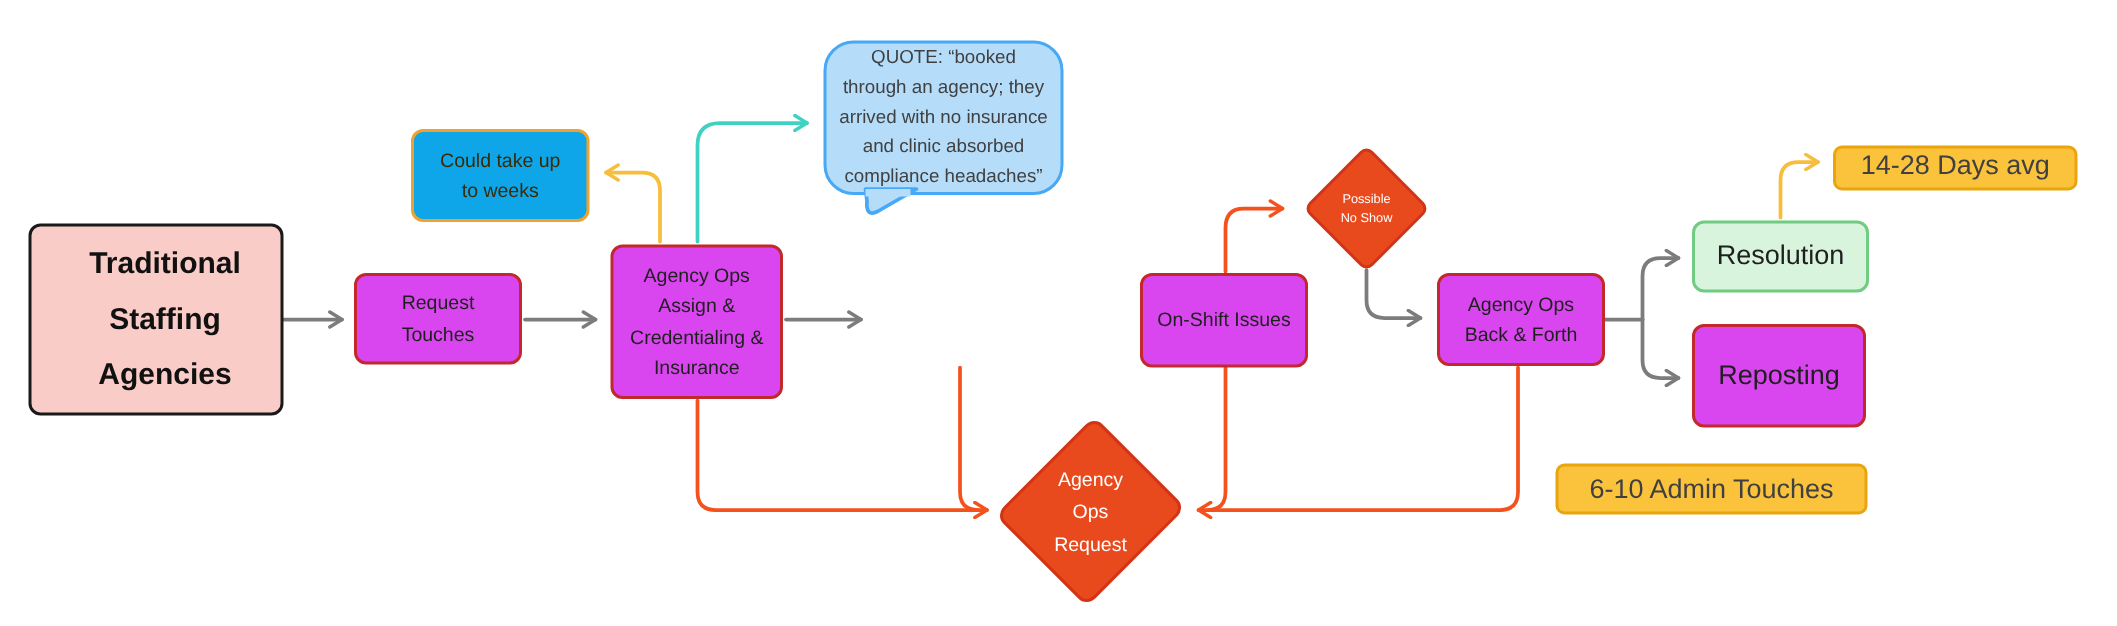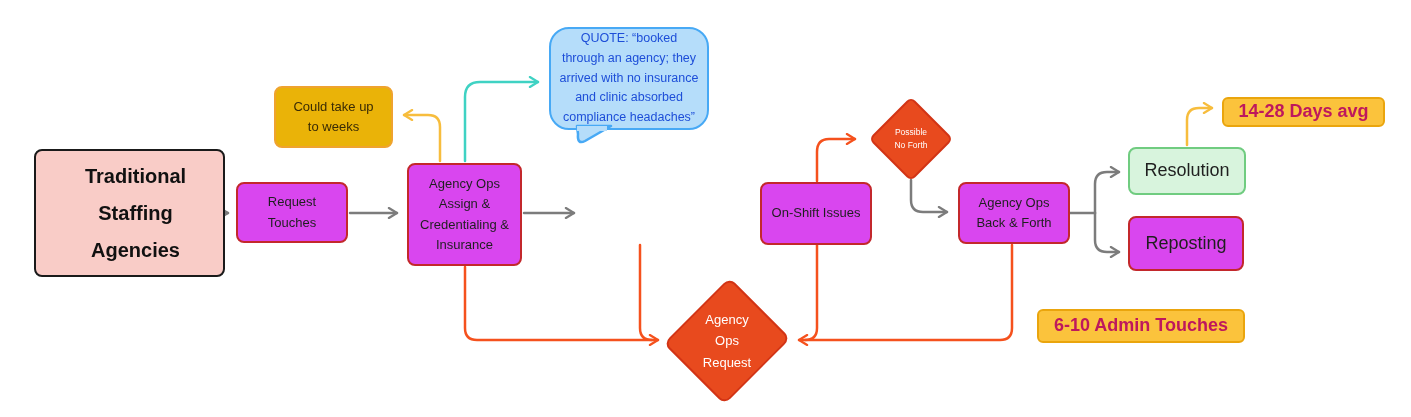--- a/index.html
+++ b/index.html
@@ -8,28 +8,28 @@
     font-family:"Liberation Sans","DejaVu Sans",sans-serif;color:#1f1f1f;
   }
   #wires{position:absolute;left:0;top:0;width:1411px;height:417px;}
   .node{
     position:absolute;box-sizing:border-box;display:flex;align-items:center;justify-content:center;
     text-align:center;border-radius:8px;font-size:13px;line-height:1.55;
   }
   .label{white-space:pre-line;}
   .pink{background:#d946ef;border:2.5px solid #C3282C;}
   .salmon{background:#F9CCC7;border:2.5px solid #1A1A1A;}
-  .yellownote{background:#eab308;border:2px solid #EFA32F;color:#3A2B05;}
-  .badge{background:#FBC33C;border:2px solid #EAA50D;color:#be185d;border-radius:6px;font-size:18px;font-weight:700;}
+  .yellownote{background:#0ea5e9;border:2px solid #EFA32F;color:#3A2B05;}
+  .badge{background:#FBC33C;border:2px solid #EAA50D;color:#404040;border-radius:6px;font-size:18px;font-weight:400;align-items:flex-end;}
   .green{background:#D8F4DD;border:2.5px solid #70CC80;}
   .big{font-size:18px;}
   .title{font-size:20px;font-weight:700;line-height:1.85;color:#111;}
   .bubble{
     background:#B5DDFA;border:2.5px solid #47A9F5;border-radius:20px;
-    font-size:12.5px;line-height:1.58;color:#1d4ed8;
+    font-size:12.5px;line-height:1.58;color:#404040;
   }
   .bubble-tail{position:absolute;left:20px;bottom:-16px;width:46px;height:18px;overflow:visible;}
   .tail-cover{position:absolute;left:26px;bottom:-3px;width:30px;height:5px;background:#B5DDFA;}
   .diamond{position:absolute;}
   .diamond-shape{
     position:absolute;left:50%;top:50%;transform:translate(-50%,-50%) rotate(45deg);
     background:#E84A1E;border:2px solid #D23415;border-radius:8px;box-sizing:border-box;
   }
   .diamond-label{
     position:absolute;inset:0;display:flex;align-items:center;justify-content:center;
@@ -78,21 +78,21 @@
 
     <g fill="none" stroke="#F5511D" stroke-width="2.5" stroke-linecap="round">
       <path d="M465 267 V328 Q465 340 477 340 H658" marker-end="url(#m-red)"></path>
       <path d="M640 245 V328 Q640 340 652 340"></path>
       <path d="M1012 245 V328 Q1012 340 1000 340 H799" marker-end="url(#m-red)"></path>
       <path d="M817 245 V328 Q817 340 805 340"></path>
       <path d="M817 181 V152 Q817 139 829 139 H855" marker-end="url(#m-red)"></path>
     </g>
   </svg>
 
-  <div class="node salmon title" style="left:34px;top:149px;width:191px;height:128px;padding-left:12px;">
+  <div class="node salmon title" style="left:19px;top:149px;width:170px;height:128px;padding-left:12px;">
     <span class="label">Traditional
 Staffing
 Agencies</span>
   </div>
 
   <div class="node pink" style="left:236px;top:182px;width:112px;height:61px;">
     <span class="label">Request
 Touches</span>
   </div>
 
@@ -122,34 +122,34 @@
 
 
   <div class="node pink" style="left:760px;top:182px;width:112px;height:63px;justify-content:center;">
     <span class="label">On-Shift Issues</span>
   </div>
 
   <div class="diamond" style="left:867px;top:99px;width:88px;height:80px;">
     <div class="diamond-shape" style="width:60px;height:60px;border-radius:6px;"></div>
     <div class="diamond-label dl-small">
       <span class="label">Possible
-No Forth</span>
+No Show</span>
     </div>
   </div>
 
   <div class="node pink" style="left:958px;top:182px;width:112px;height:62px;">
     <span class="label">Agency Ops
 Back &amp; Forth</span>
   </div>
 
   <div class="node green big" style="left:1128px;top:147px;width:118px;height:48px;">
     <span class="label">Resolution</span>
   </div>
 
-  <div class="node pink big" style="left:1128px;top:216px;width:116px;height:55px;">
+  <div class="node pink big" style="left:1128px;top:216px;width:116px;height:69px;">
     <span class="label">Reposting</span>
   </div>
 
   <div class="node badge" style="left:1222px;top:97px;width:163px;height:30px;">
     <span class="label">14-28 Days avg</span>
   </div>
 
   <div class="node badge" style="left:1037px;top:309px;width:208px;height:34px;">
     <span class="label">6-10 Admin Touches</span>
   </div>

